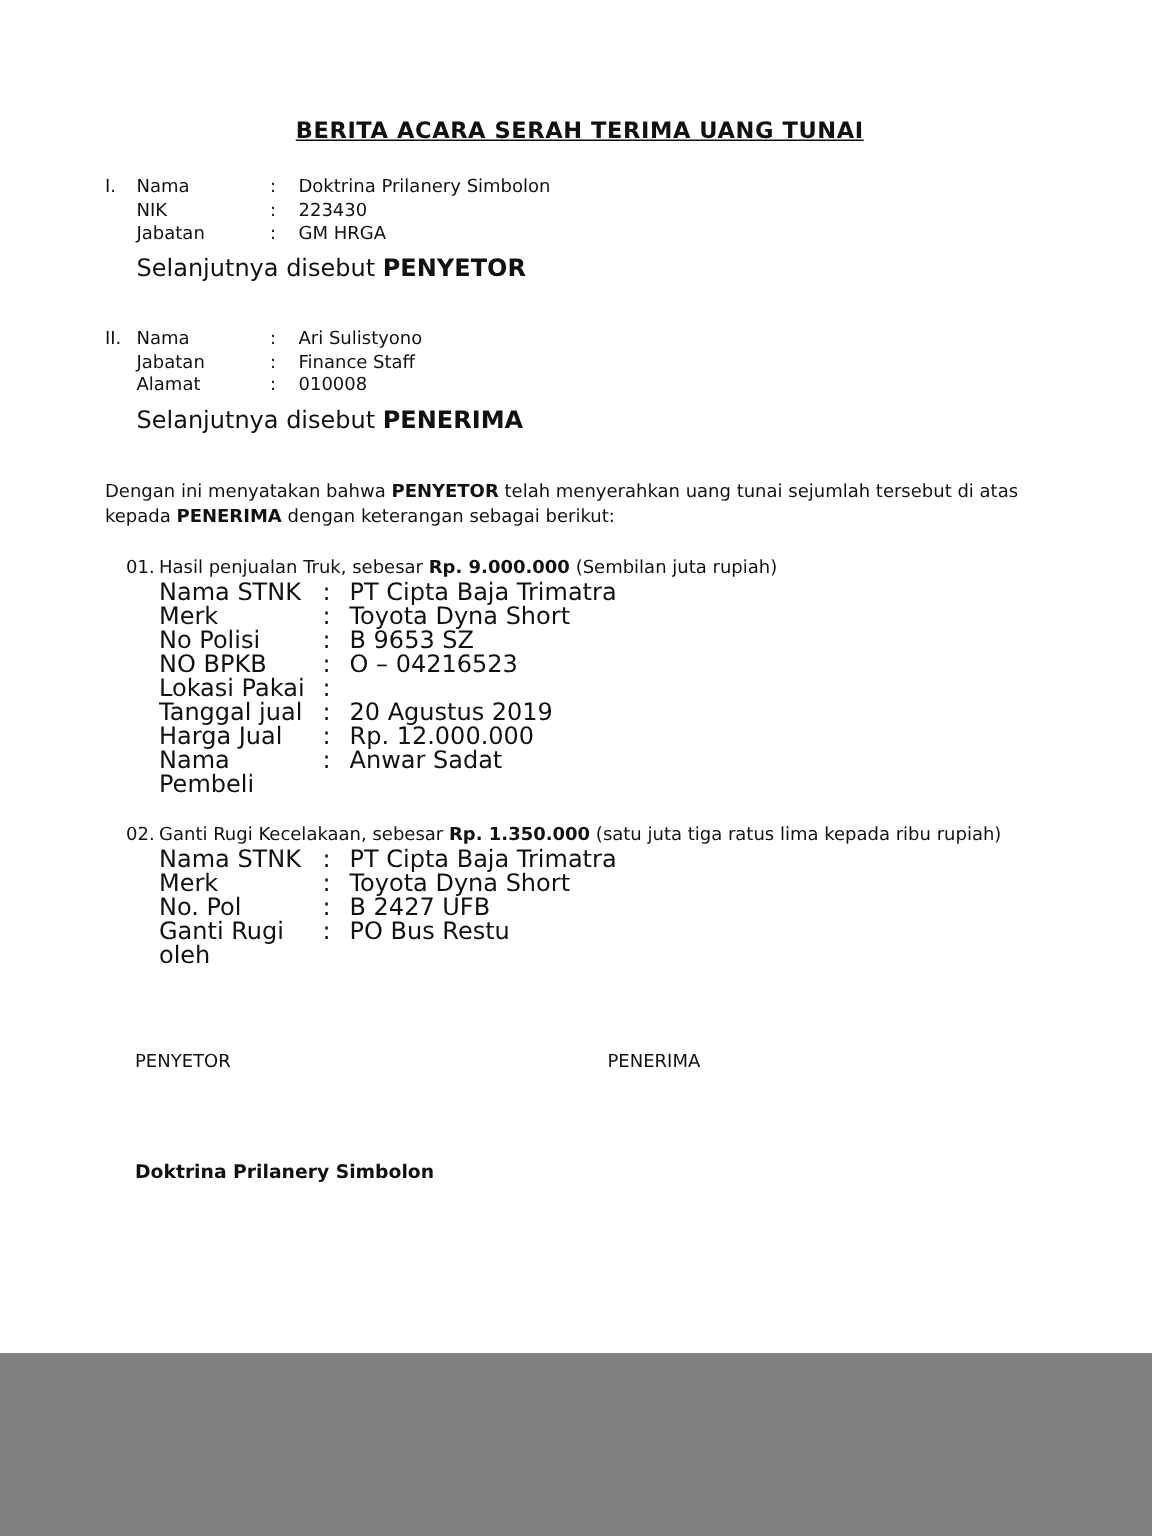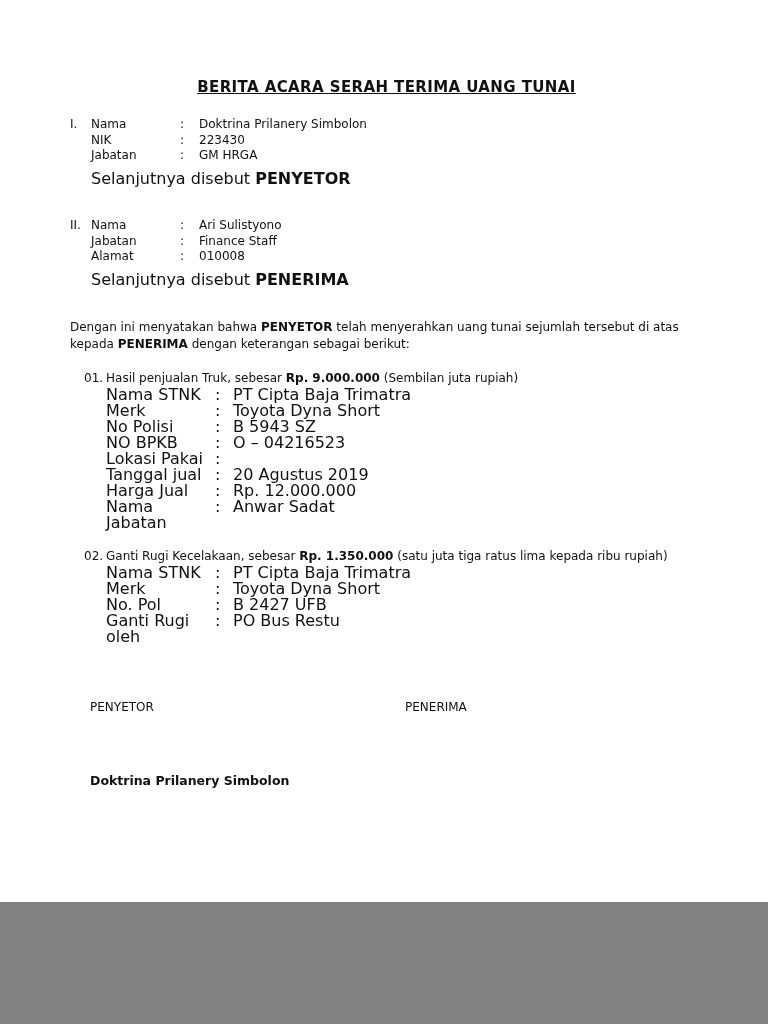--- a/index.html
+++ b/index.html
@@ -143,21 +143,21 @@
         <span>PT Cipta Baja Trimatra</span>
       </div>
     <div class="detail-row">
         <span>Merk</span>
         <span>:</span>
         <span>Toyota Dyna Short</span>
       </div>
     <div class="detail-row">
         <span>No Polisi</span>
         <span>:</span>
-        <span>B 5943 SZ</span>
+        <span>B 9653 SZ</span>
       </div>
     <div class="detail-row">
         <span>NO BPKB</span>
         <span>:</span>
         <span>O – 04216523</span>
       </div>
     <div class="detail-row">
         <span>Lokasi Pakai</span>
         <span>:</span>
       </div>
@@ -165,21 +165,21 @@
         <span>Tanggal jual</span>
         <span>:</span>
         <span>20 Agustus 2019</span>
       </div>
     <div class="detail-row">
         <span>Harga Jual</span>
         <span>:</span>
         <span>Rp. 12.000.000</span>
       </div>
     <div class="detail-row">
-        <span>Nama Jabatan</span>
+        <span>Nama Pembeli</span>
         <span>:</span>
         <span>Anwar Sadat</span>
       </div>
   </section>
 
   <section class="item">
     <div class="item-heading">
         <span>02.</span>
         <p><span>Ganti Rugi Kecelakaan, sebesar </span><b>Rp. 1.350.000</b><span> (satu juta tiga ratus lima kepada ribu rupiah)</span></p>
       </div>

